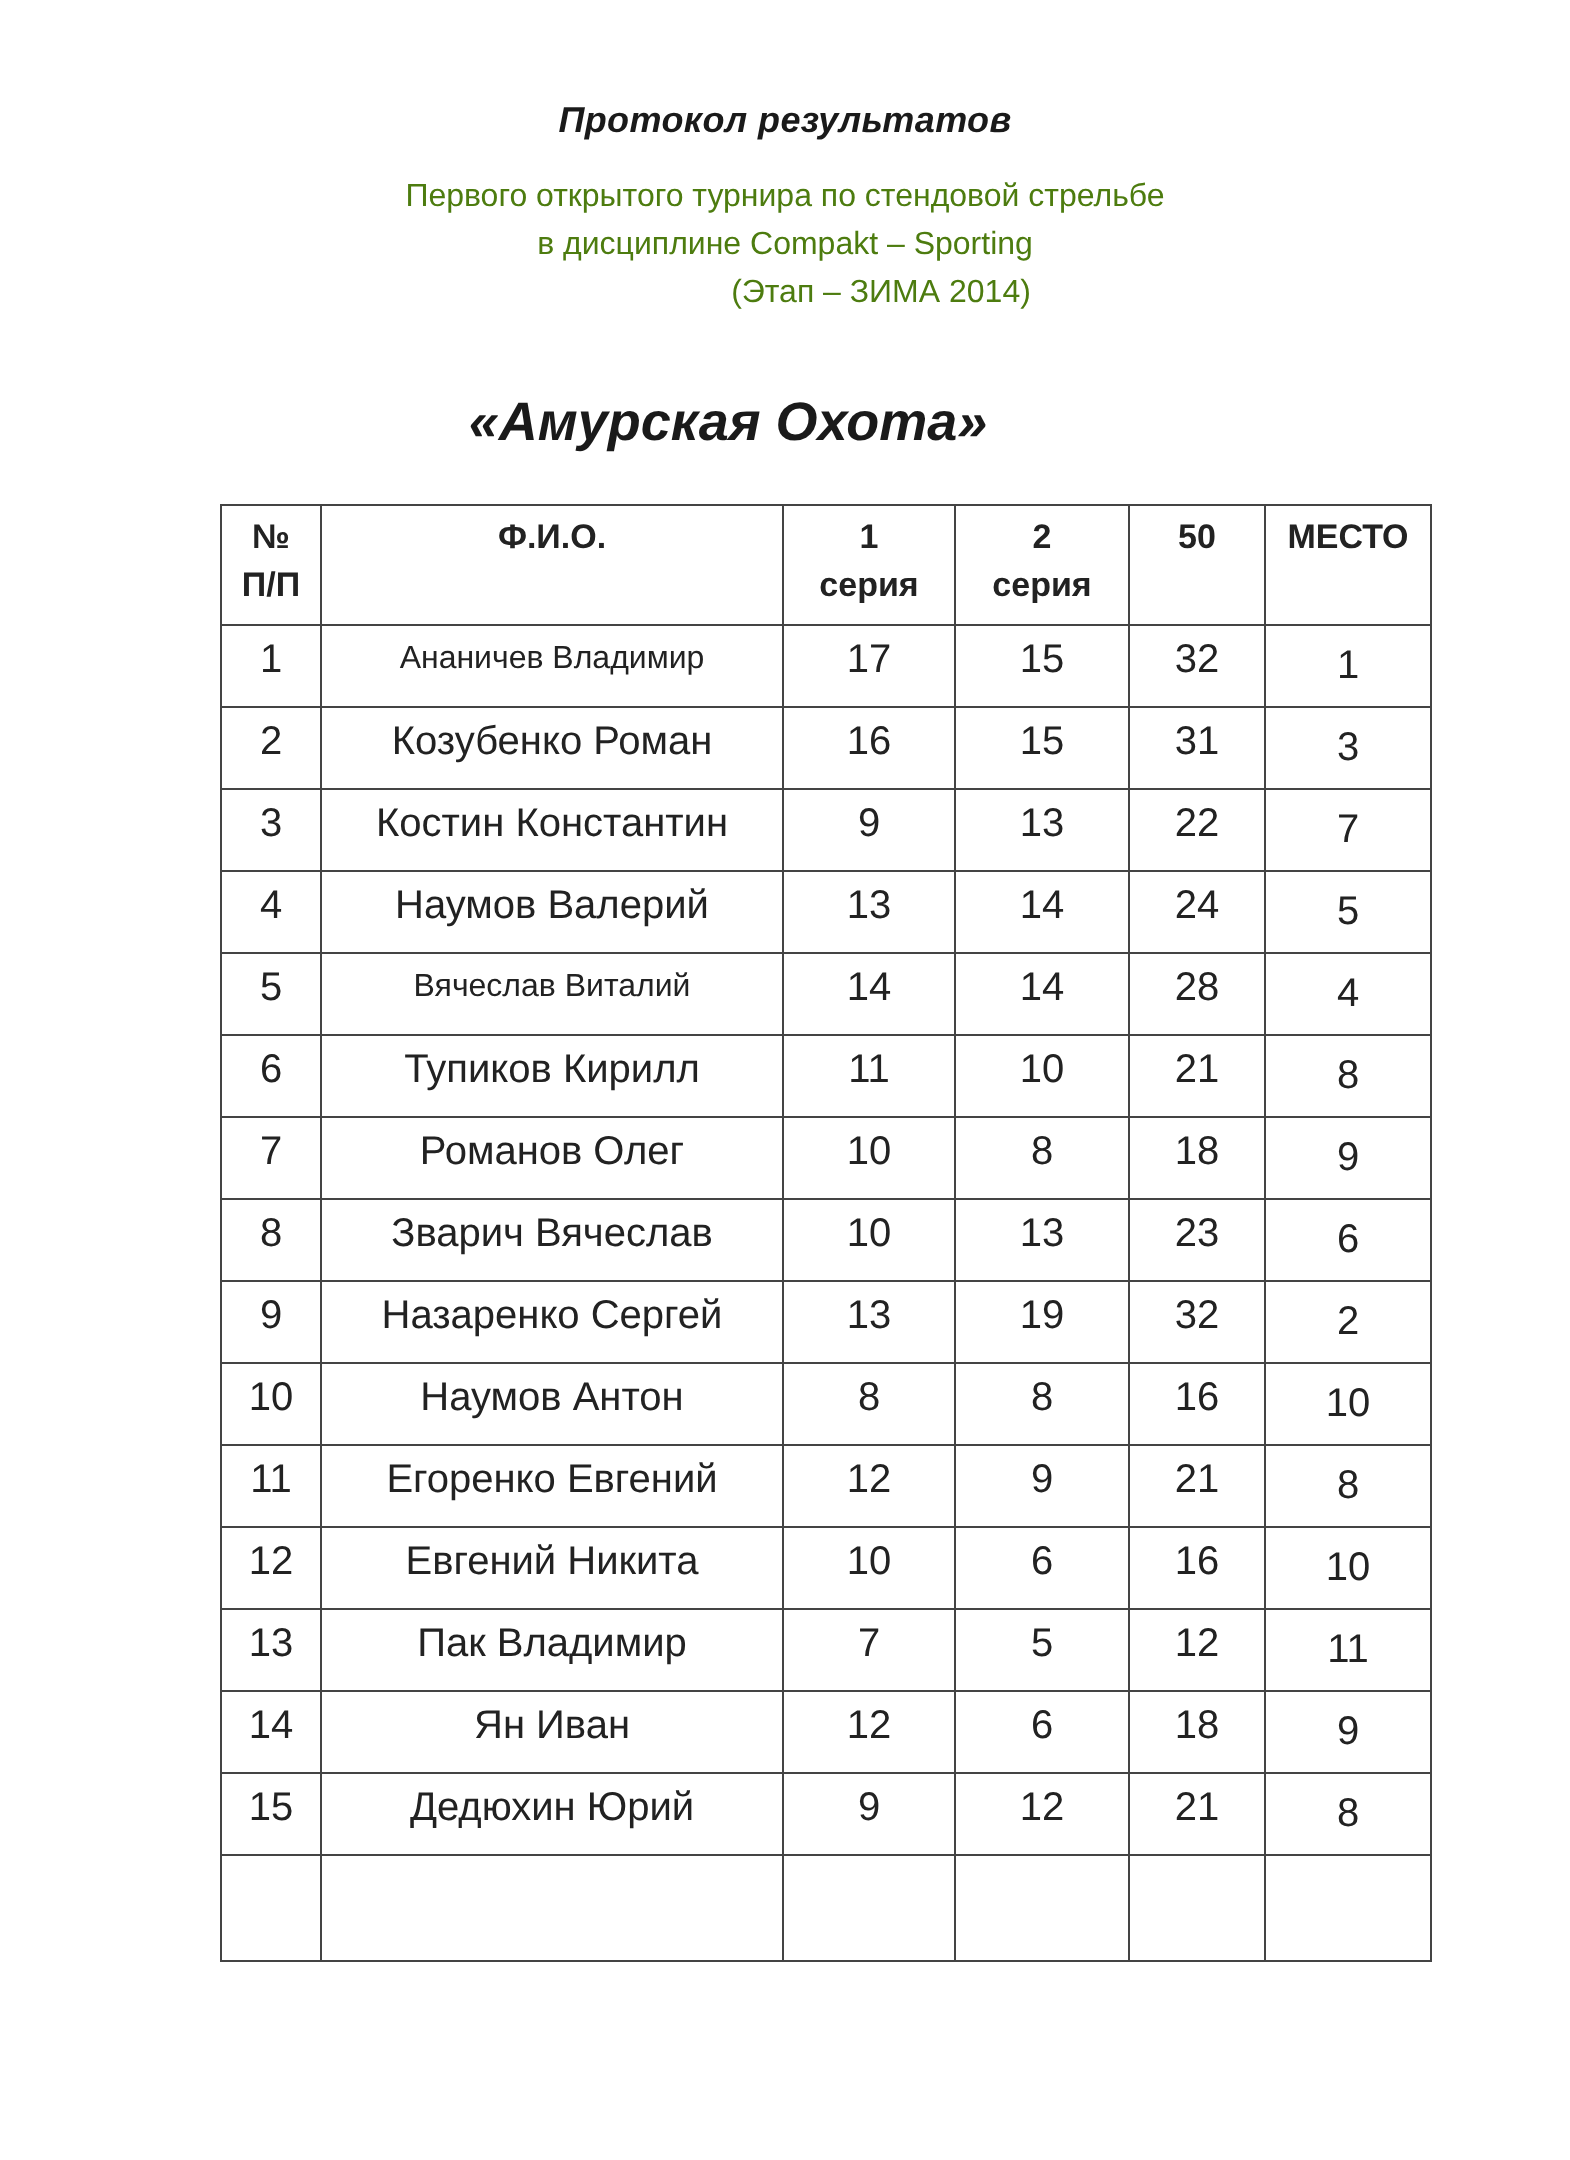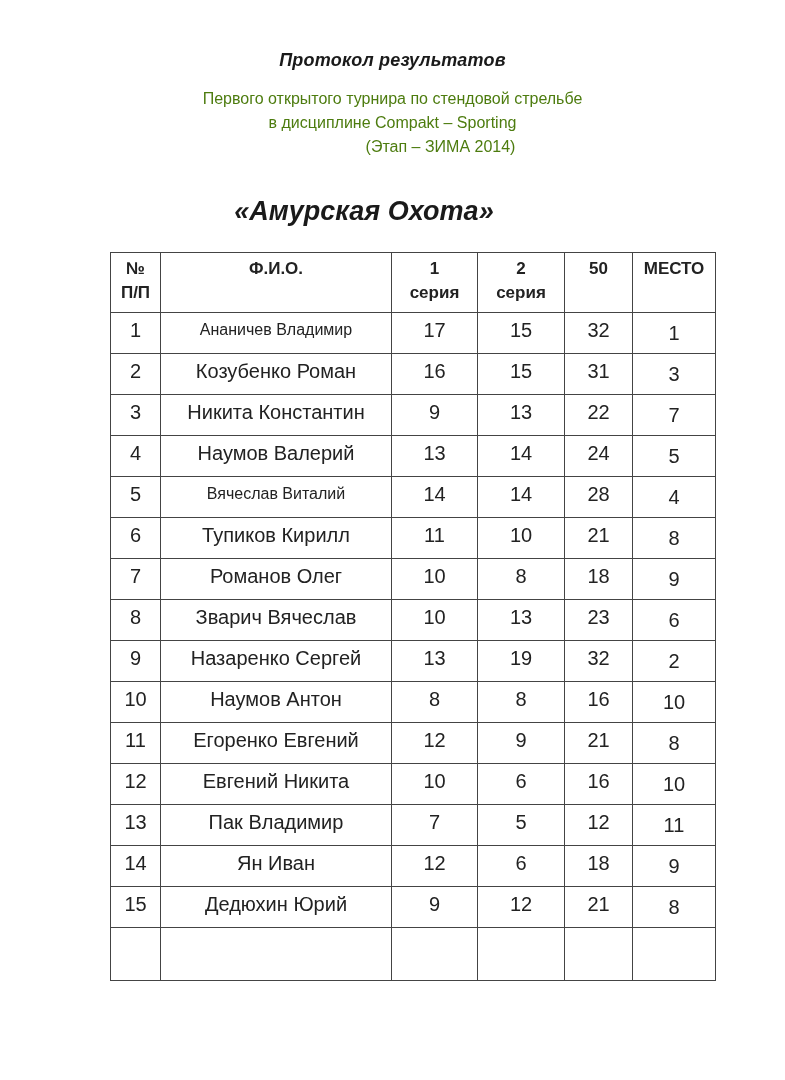--- a/index.html
+++ b/index.html
@@ -96,21 +96,21 @@
       <tr>
         <td>2</td>
         <td class="name">Козубенко Роман</td>
         <td>16</td>
         <td>15</td>
         <td>31</td>
         <td class="place">3</td>
       </tr>
       <tr>
         <td>3</td>
-        <td class="name">Никита Константин</td>
+        <td class="name">Костин Константин</td>
         <td>9</td>
         <td>13</td>
         <td>22</td>
         <td class="place">7</td>
       </tr>
       <tr>
         <td>4</td>
         <td class="name">Наумов Валерий</td>
         <td>13</td>
         <td>14</td>

